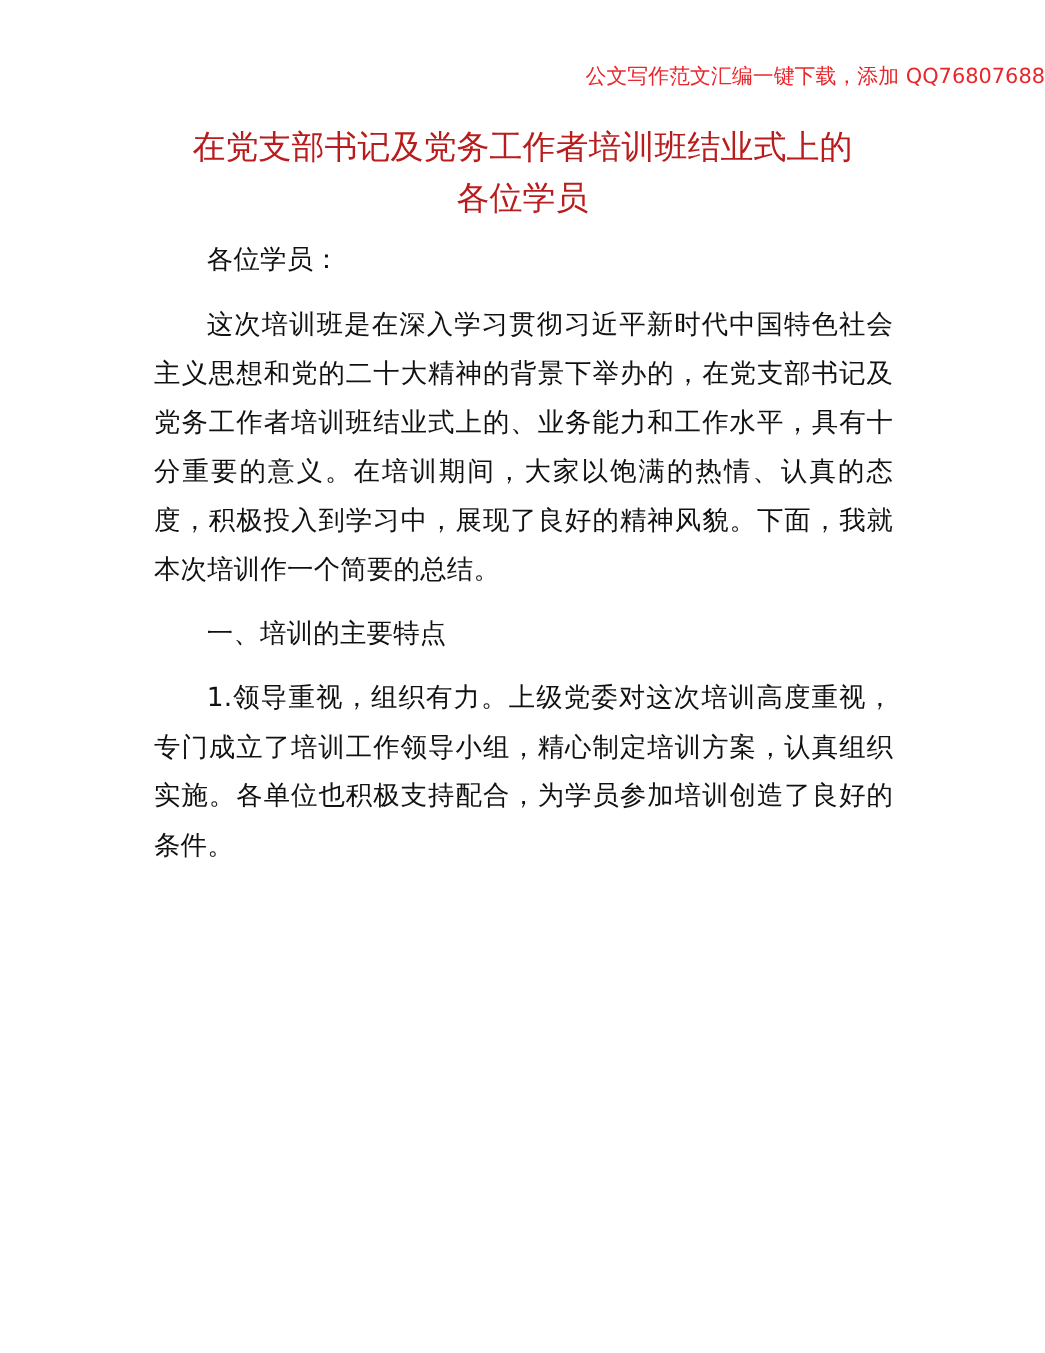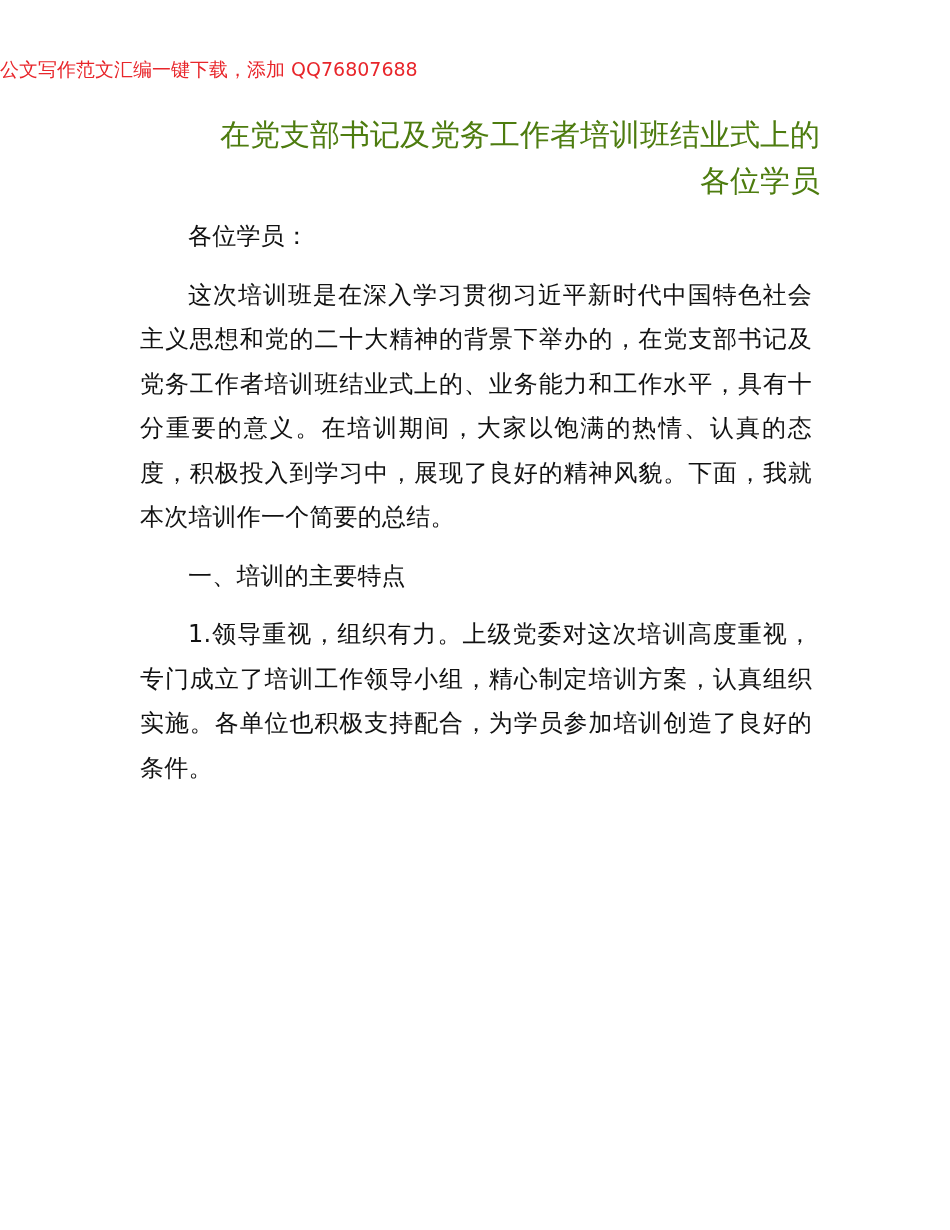--- a/index.html
+++ b/index.html
@@ -19,34 +19,34 @@
       position: absolute;
       left: 0; top: 0;
       width: 950px;
       height: 1230px;
     }
     .header-note {
       position: absolute;
       top: 56px;
       left: 0;
       width: 950px;
-      text-align: left;
+      text-align: right;
       font-size: 19px;
       line-height: 26px;
       color: #e8262b;
     }
     .title {
       position: absolute;
       top: 112px;
       left: 130px;
       width: 690px;
-      text-align: right;
+      text-align: center;
       font-size: 30px;
       line-height: 46px;
-      color: #4d7c0f;
+      color: #b91c1c;
     }
     .body {
       position: absolute;
       left: 140px;
       width: 672px;
       top: 214px;
     }
     .para {
       font-size: 24px;
       line-height: 44.5px;

